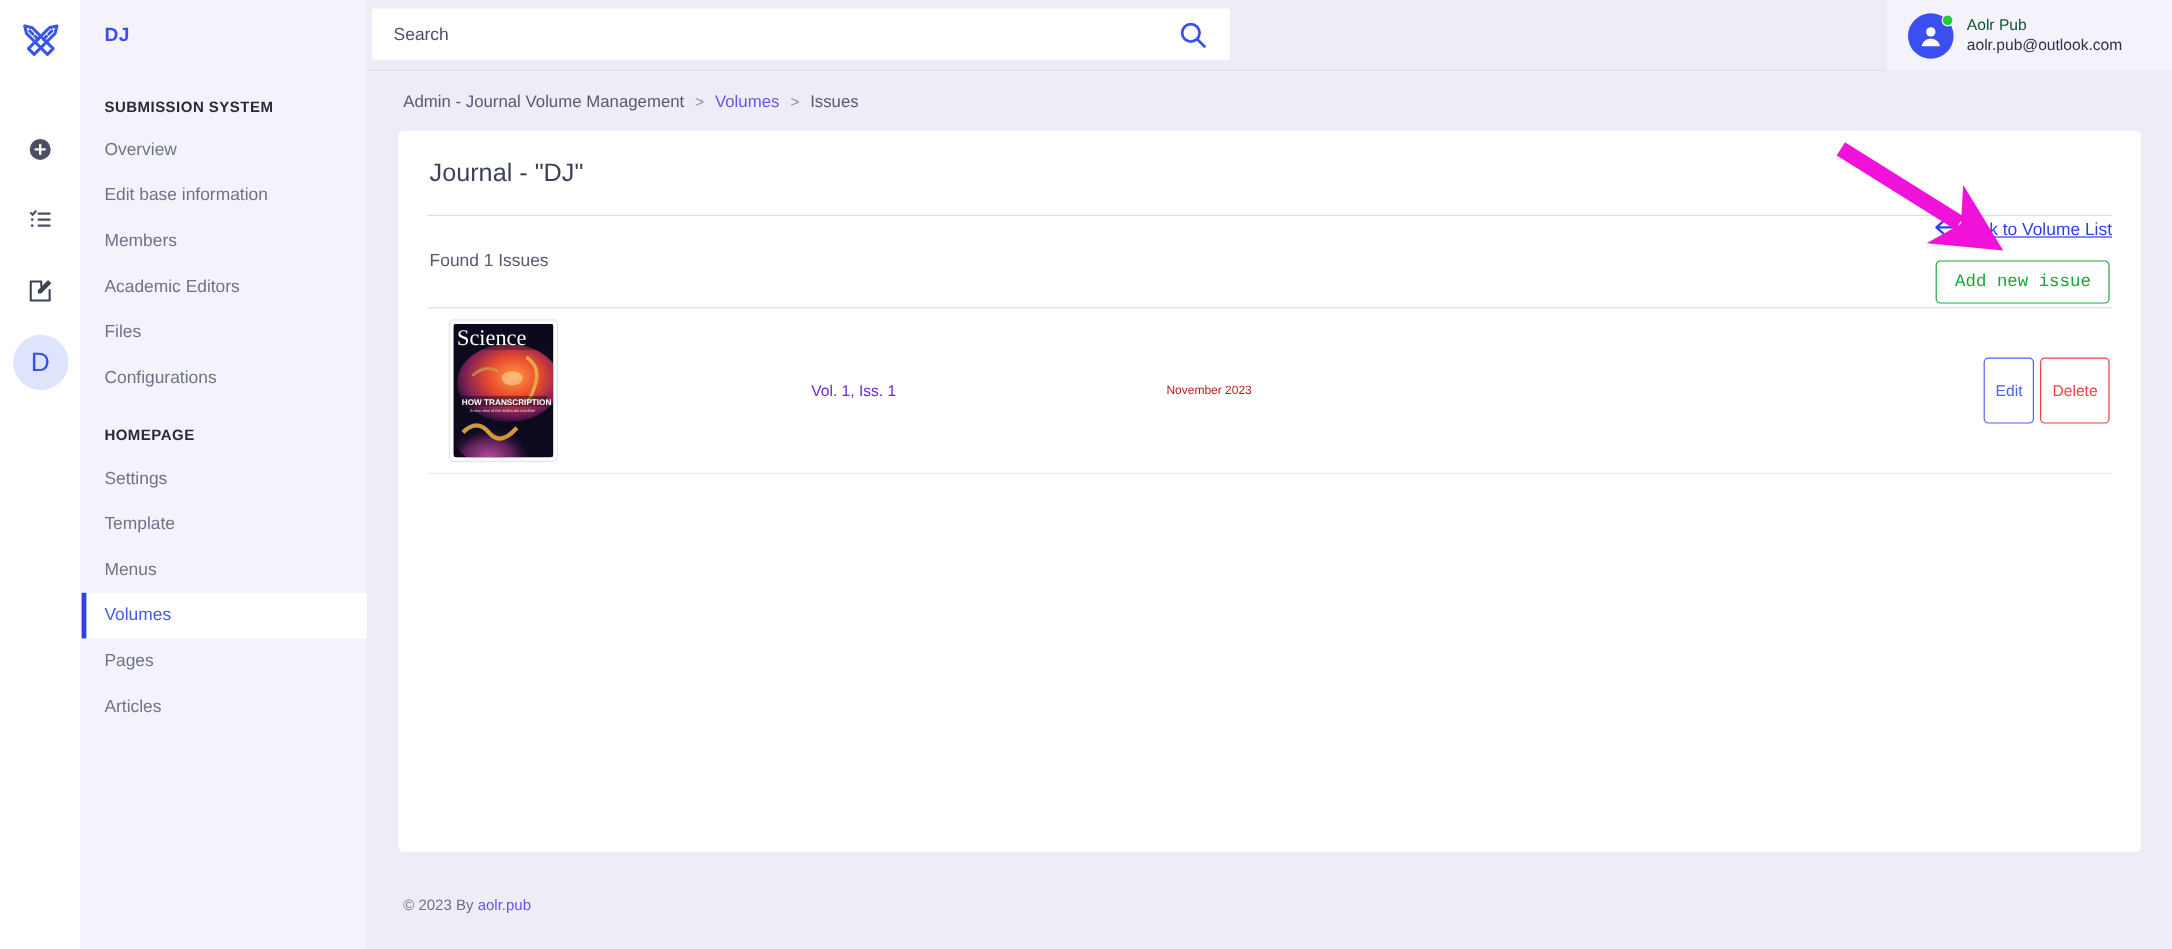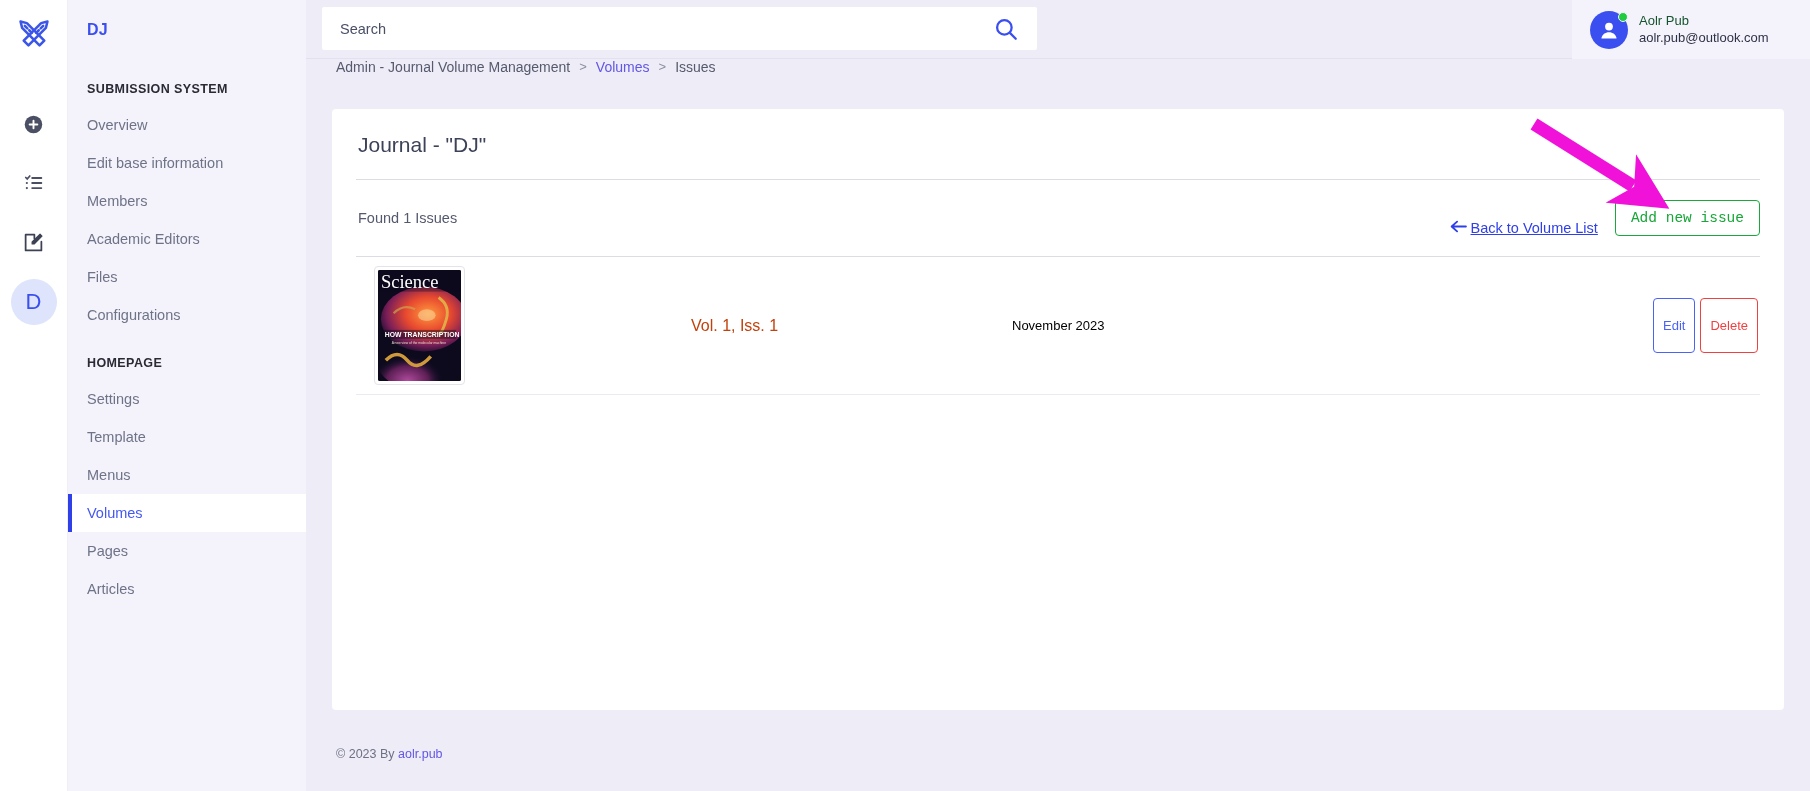--- a/index.html
+++ b/index.html
@@ -109,21 +109,21 @@
   .topbar {
     height: 59px;
     flex: 0 0 59px;
     display: flex;
     align-items: center;
     position: relative;
     border-bottom: 1px solid #e3e1ef;
   }
   .search-wrap {
     position: absolute;
-    left: 16px;
+    left: 4px;
     top: 7px;
     width: 715px;
     height: 43px;
     background: #ffffff;
     display: flex;
     align-items: center;
     padding: 0 14px 0 18px;
     border-radius: 2px;
   }
   .search-input {
@@ -170,21 +170,21 @@
 
   
   .content {
     flex: 1 1 auto;
     padding: 0 26px;
     overflow: hidden;
   }
   .breadcrumb {
     height: 50px;
     display: flex;
-    align-items: flex-start;
+    align-items: center;
     gap: 9px;
     font-size: 14px;
     color: #555a6e;
     padding-left: 4px;
   }
   .crumb-link { color: #6257e6; cursor: pointer; }
   .crumb-sep { color: #8b8fa3; font-size: 13px; }
 
   .card {
     background: #ffffff;
@@ -203,21 +203,21 @@
   .rule-light { height: 1px; background: #e9ebf1; }
 
   .meta-row {
     height: 76px;
     display: flex;
     align-items: center;
     justify-content: space-between;
     position: relative;
   }
   .found-text { font-size: 14.5px; color: #54596d; padding-left: 2px; }
-  .meta-actions { display: flex; align-items: flex-end; gap: 17px; }
+  .meta-actions { display: flex; align-items: center; gap: 17px; flex-direction: column; }
   .back-link {
     display: flex; align-items: center; gap: 4px;
     color: #2f40e8;
     font-size: 14.5px;
     cursor: pointer;
   }
   .back-link .lbl { text-decoration: underline; }
   .btn-add {
     border: 1px solid #19a93a;
     color: #17a637;
@@ -246,30 +246,29 @@
   }
   .cover-inner {
     width: 100%; height: 100%;
     border-radius: 2px;
     overflow: hidden;
     position: relative;
     background: #0a0718;
   }
   .issue-vol {
     position: absolute;
-    left: 335px;
-    font-size: 16px;
-    color: #c2410c;
+    left: 320px;
+    font-size: 13px;
+    color: #6d28d9;
   }
   .issue-date {
     position: absolute;
     left: 616px;
-    font-size: 13px;
-    color: #000000;
-    margin-left: 40px;
+    font-size: 10px;
+    color: #b91c1c;
   }
   .row-actions {
     position: absolute;
     right: 2px;
     display: flex;
     gap: 5px;
   }
   .btn-edit {
     border: 1px solid #4b63f5;
     color: #4b63f5;

